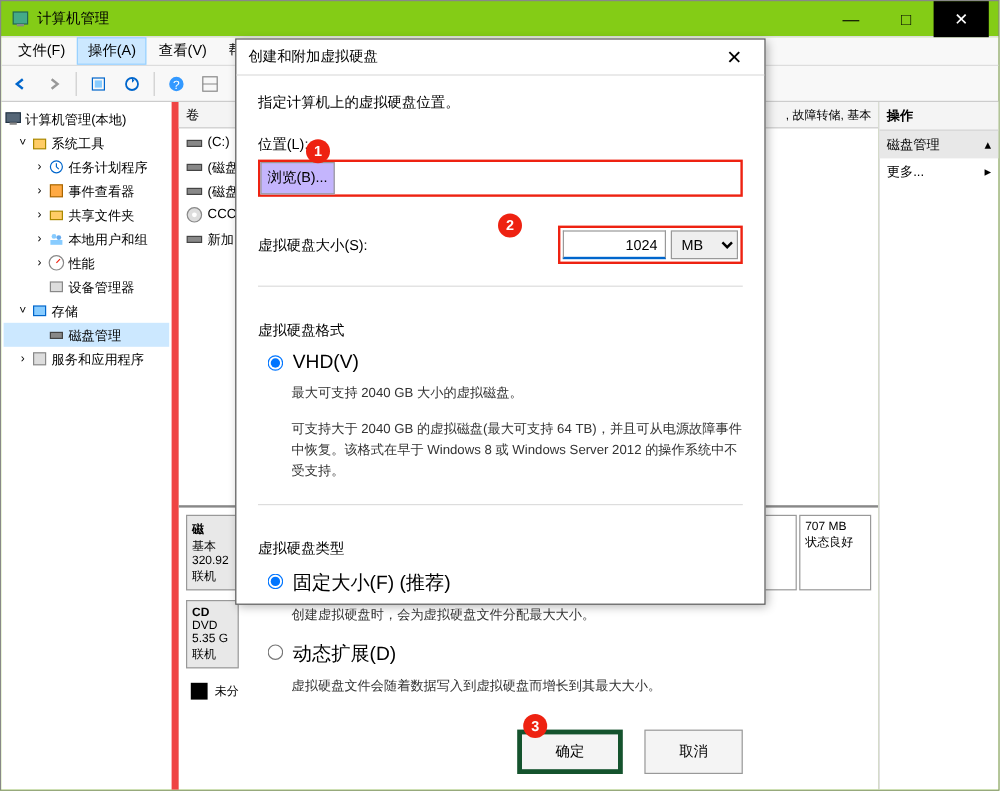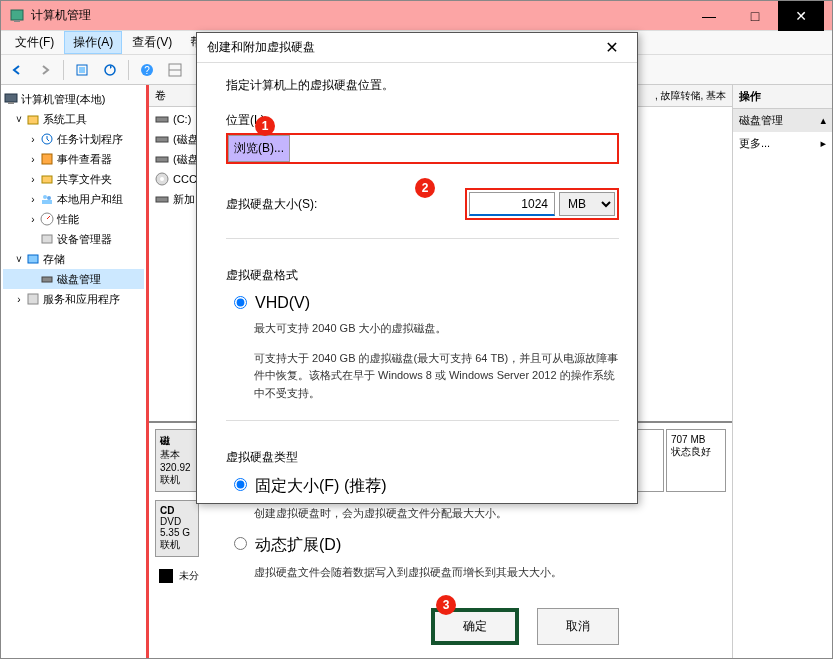--- a/index.html
+++ b/index.html
@@ -1,36 +1,36 @@
 <!DOCTYPE html>
 <html><head>
 <meta charset="utf-8">
 <style>
 * { box-sizing: border-box; margin: 0; padding: 0; font-family: "Microsoft YaHei", "Segoe UI", sans-serif; }
 body { background: #f0f0f0; width: 833px; height: 659px; overflow: hidden; position: relative; font-size: 12px; }
 
-.window { background: #fca5a5; border: 1px solid #888; width: 833px; height: 659px; position: relative; }
+.window { background: #84cc16; border: 1px solid #888; width: 833px; height: 659px; position: relative; }
 .titlebar { height: 30px; display: flex; align-items: center; padding: 0 8px; border-bottom: 1px solid #ddd; }
 .titlebar-icon { width: 16px; height: 16px; margin-right: 6px; }
 .titlebar-text { flex: 1; font-size: 12px; }
 .win-controls { display: flex; }
 .win-btn { width: 46px; height: 30px; display: flex; align-items: center; justify-content: center; font-size: 14px; cursor: pointer; }
 .win-btn.close { background: #000; color: #fff; }
 
 .menubar { height: 24px; display: flex; align-items: center; padding: 0 6px; gap: 2px; border-bottom: 1px solid #ddd; background: #f8f8f8; }
 .menu-item { padding: 2px 8px; font-size: 12px; cursor: pointer; }
 .menu-item.active { background: #cce8ff; border: 1px solid #99d1ff; }
 
 .toolbar { height: 30px; display: flex; align-items: center; padding: 0 4px; gap: 4px; border-bottom: 1px solid #ccc; background: #f8f8f8; }
 .tool-btn { width: 24px; height: 24px; display: flex; align-items: center; justify-content: center; border: 1px solid transparent; cursor: pointer; }
 .tool-sep { width: 1px; height: 20px; background: #ccc; margin: 0 2px; }
 
 .content { display: flex; height: calc(100% - 84px); }
 
-.tree-panel { width: 148px; border-right: 3px solid #ef4444; background: #fff; padding: 4px 2px; overflow: hidden; }
+.tree-panel { width: 148px; border-right: 6px solid #ef4444; background: #fff; padding: 4px 2px; overflow: hidden; }
 .tree-node { display: flex; align-items: center; height: 20px; font-size: 11px; cursor: pointer; white-space: nowrap; }
 .tree-expand { width: 12px; font-size: 10px; text-align: center; }
 .tree-ico { width: 16px; height: 16px; margin-right: 2px; display: inline-flex; align-items: center; justify-content: center; }
 .tree-sel { background: #cce8ff; }
 
 .mid-panel { flex: 1; background: #fff; display: flex; flex-direction: column; }
 .mid-header { height: 22px; border-bottom: 1px solid #ccc; display: flex; align-items: center; padding: 0 6px; font-size: 11px; background: #f4f4f4; }
 .vol-list { padding: 2px 0; }
 .vol-row { display: flex; align-items: center; height: 20px; padding: 0 6px; font-size: 11px; gap: 4px; }
 .vol-ico { width: 14px; height: 14px; }
@@ -45,21 +45,21 @@
 .right-panel { width: 100px; border-left: 1px solid #ccc; background: #fff; }
 .rp-hdr { background: #f4f4f4; border-bottom: 1px solid #ccc; padding: 4px 6px; font-size: 11px; font-weight: bold; }
 .rp-item { padding: 4px 6px; font-size: 11px; cursor: pointer; display: flex; align-items: center; justify-content: space-between; }
 .rp-item.sub { background: #e8e8e8; }
 
 
 .dialog { position: absolute; left: 196px; top: 32px; width: 442px; height: 472px; background: #fff; border: 1px solid #555; box-shadow: 2px 2px 8px rgba(0,0,0,0.3); z-index: 100; }
 .dlg-titlebar { height: 30px; display: flex; align-items: center; padding: 0 10px; border-bottom: 1px solid #ddd; }
 .dlg-title { flex: 1; font-size: 12px; }
 .dlg-close { width: 30px; height: 30px; display: flex; align-items: center; justify-content: center; font-size: 16px; cursor: pointer; }
-.dlg-body { padding: 14px 18px; font-size: 12px; margin-left: 11px; }
+.dlg-body { padding: 14px 18px; font-size: 12px; }
 .dlg-text { margin-bottom: 18px; }
 .field-row { margin-bottom: 10px; }
 .field-label { display: block; margin-bottom: 4px; }
 .loc-group { display: flex; border: 2px solid #e21; }
 .loc-input { flex: 1; border: 1px solid #999; padding: 4px 6px; font-size: 12px; }
 .browse-btn { padding: 4px 5px; border: 1px solid #999; background: #c4b5fd; cursor: pointer; font-size: 12px; }
 .size-row { display: flex; align-items: center; gap: 8px; }
 .size-label { flex: 1; }
 .size-group { display: flex; border: 2px solid #e21; padding: 2px; }
 .size-input { width: 86px; border: 1px solid #999; border-bottom: 2px solid #06c; padding: 3px 6px; font-size: 12px; text-align: right; }

